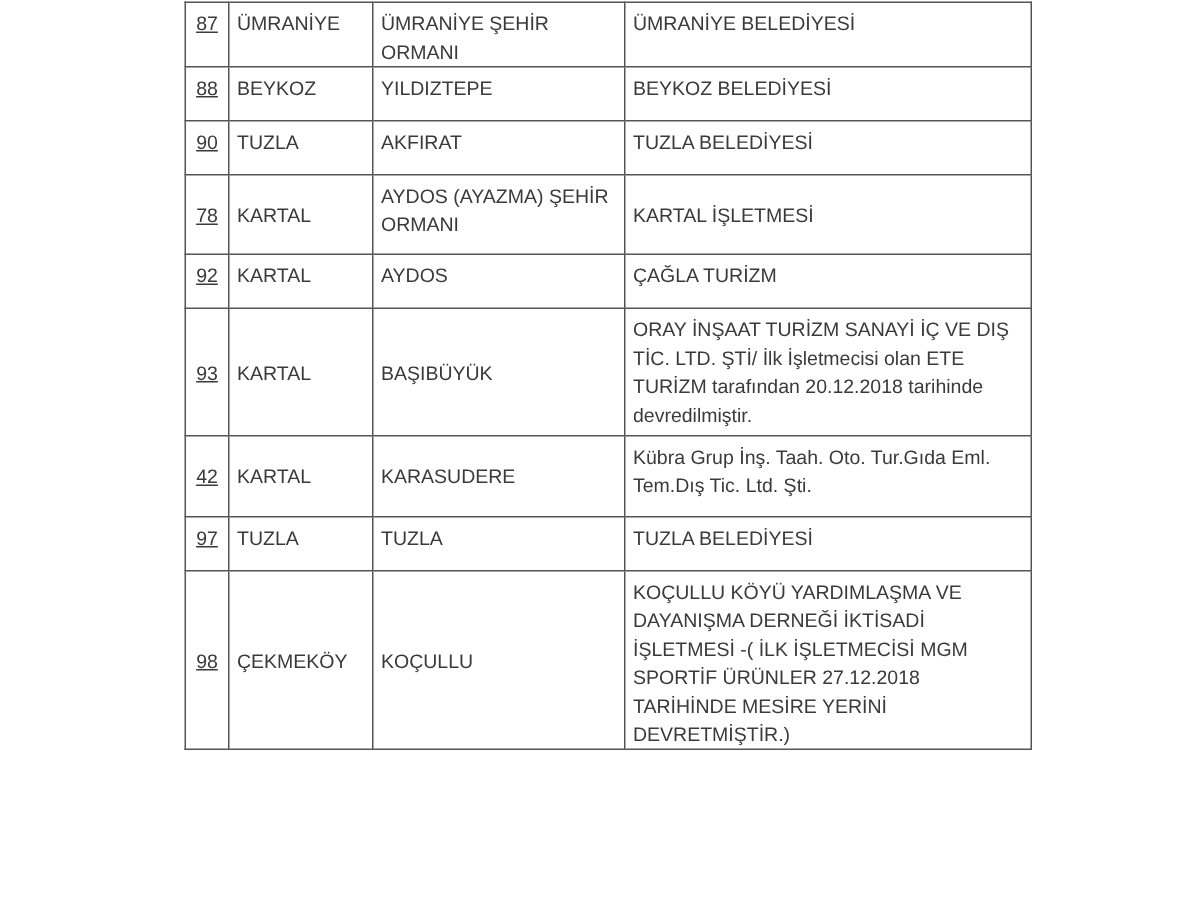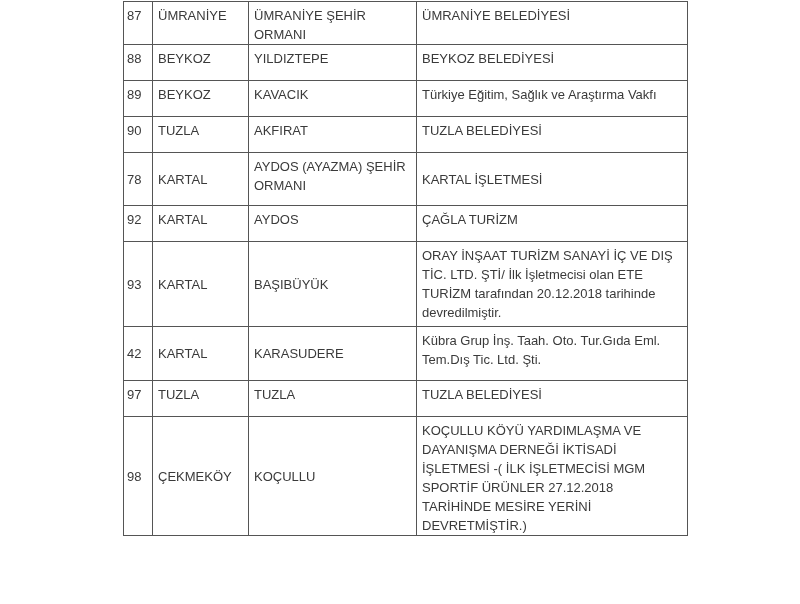--- a/index.html
+++ b/index.html
@@ -40,21 +40,22 @@
   table.mesire td {
     border: 1px solid #555555;
     padding: 0 5px;
     vertical-align: middle;
     color: #3a3a3a;
     overflow: hidden;
     white-space: normal;
   }
   table.mesire td.no {
     padding: 0 3px;
-    text-align: left;
+    text-align: center;
+    text-decoration: underline;
   }
   table.mesire td.top { vertical-align: top; padding-top: 4px; }
   
   tr.h32 td { height: 31px; }
   tr.h49 td { height: 48px; }
   tr.h81 td { height: 80px; margin-top: 32px; }
   tr.h50 td { height: 49px; }
   tr.h110 td { height: 109px; }
 </style>
 </head>
@@ -73,26 +74,20 @@
         <td class="no top">87</td>
         <td class="top">ÜMRANİYE</td>
         <td class="top">ÜMRANİYE ŞEHİR ORMANI</td>
         <td class="top">ÜMRANİYE BELEDİYESİ</td>
       </tr>
       <tr class="h32">
         <td class="no top">88</td>
         <td class="top">BEYKOZ</td>
         <td class="top">YILDIZTEPE</td>
         <td class="top">BEYKOZ BELEDİYESİ</td>
-      </tr>
-      <tr class="h32">
-        <td class="no top">89</td>
-        <td class="top">BEYKOZ</td>
-        <td class="top">KAVACIK</td>
-        <td class="top">Türkiye Eğitim, Sağlık ve Araştırma Vakfı</td>
       </tr>
       <tr class="h32">
         <td class="no top">90</td>
         <td class="top">TUZLA</td>
         <td class="top">AKFIRAT</td>
         <td class="top">TUZLA BELEDİYESİ</td>
       </tr>
       <tr class="h49">
         <td class="no">78</td>
         <td>KARTAL</td>

